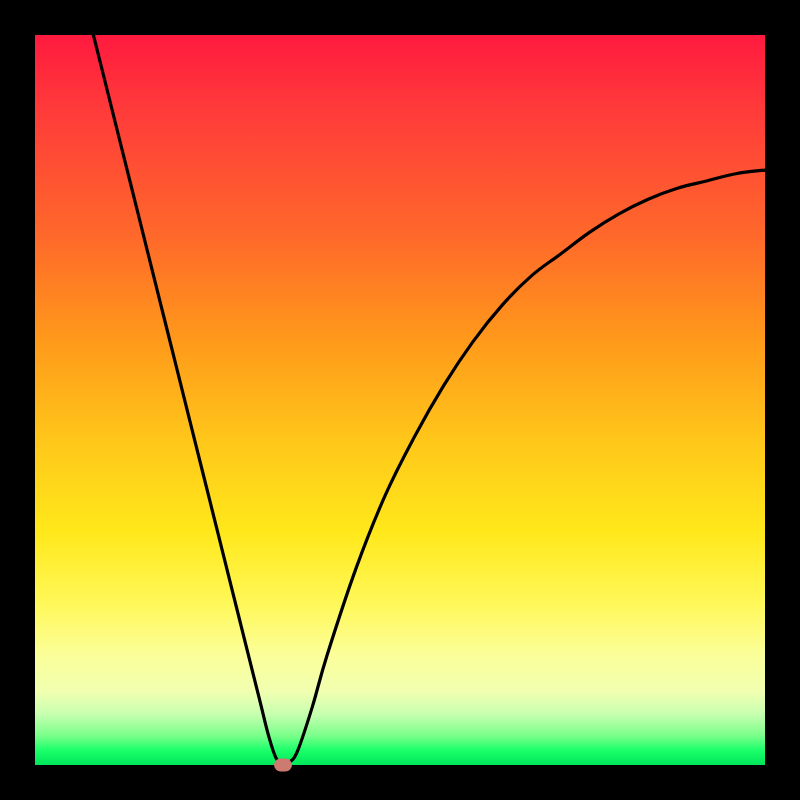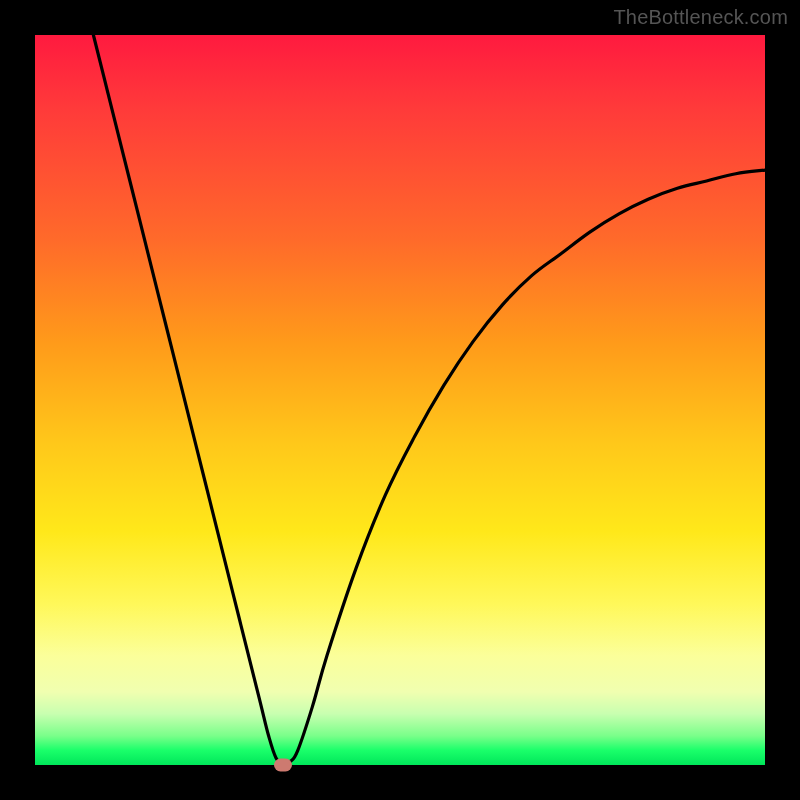--- a/index.html
+++ b/index.html
@@ -66,20 +66,19 @@
     top: 0;
     width: 730px;
     height: 730px;
     overflow: visible;
   }
 </style>
 </head>
 <body>
 
 <div class="frame">
-  <div class="watermark">TheBottleneck.com</div>
   <div class="plot-area">
     <svg class="curve" viewBox="0 0 730 730" preserveAspectRatio="none">
       <path id="curve-path" fill="none" stroke="#000" stroke-width="3.2" stroke-linejoin="round" stroke-linecap="round" d="M 58.40 0.00 C 61.03 10.51, 67.74 37.38, 73.00 58.40 C 78.26 79.42, 82.34 95.78, 87.60 116.80 C 92.86 137.82, 96.94 154.18, 102.20 175.20 C 107.46 196.22, 111.54 212.58, 116.80 233.60 C 122.06 254.62, 126.14 270.98, 131.40 292.00 C 136.66 313.02, 140.74 329.38, 146.00 350.40 C 151.26 371.42, 155.34 387.78, 160.60 408.80 C 165.86 429.82, 169.94 446.18, 175.20 467.20 C 180.46 488.22, 184.54 504.58, 189.80 525.60 C 195.06 546.62, 199.14 562.98, 204.40 584.00 C 209.66 605.02, 215.06 626.63, 219.00 642.40 C 222.94 658.17, 223.67 661.09, 226.30 671.60 C 228.93 682.11, 230.97 691.60, 233.60 700.80 C 236.23 710.00, 238.27 717.44, 240.90 722.70 C 243.53 727.96, 245.57 729.34, 248.20 730.00 C 250.83 730.66, 252.87 728.98, 255.50 726.35 C 258.13 723.72, 258.86 725.25, 262.80 715.40 C 266.74 705.54, 272.14 688.68, 277.40 671.60 C 282.66 654.52, 284.12 645.47, 292.00 620.50 C 299.88 595.53, 310.69 561.81, 321.20 532.90 C 331.71 503.99, 339.89 483.55, 350.40 459.90 C 360.91 436.25, 369.09 421.21, 379.60 401.50 C 390.11 381.79, 398.29 367.48, 408.80 350.40 C 419.31 333.32, 427.49 321.05, 438.00 306.60 C 448.51 292.15, 456.69 281.93, 467.20 270.10 C 477.71 258.27, 485.89 250.10, 496.40 240.90 C 506.91 231.70, 515.09 226.88, 525.60 219.00 C 536.11 211.12, 544.29 204.33, 554.80 197.10 C 565.31 189.87, 573.49 184.76, 584.00 178.85 C 594.51 172.94, 602.69 168.85, 613.20 164.25 C 623.71 159.65, 631.89 156.58, 642.40 153.30 C 652.91 150.01, 661.09 148.63, 671.60 146.00 C 682.11 143.37, 690.29 140.67, 700.80 138.70 C 711.31 136.73, 724.74 135.71, 730.00 135.05"></path>
     </svg>
     <div class="marker" id="marker" style="left: 248.2px; top: 730px; background: rgb(205, 122, 112);"></div>
   </div>
 </div>
 
 </body></html>

